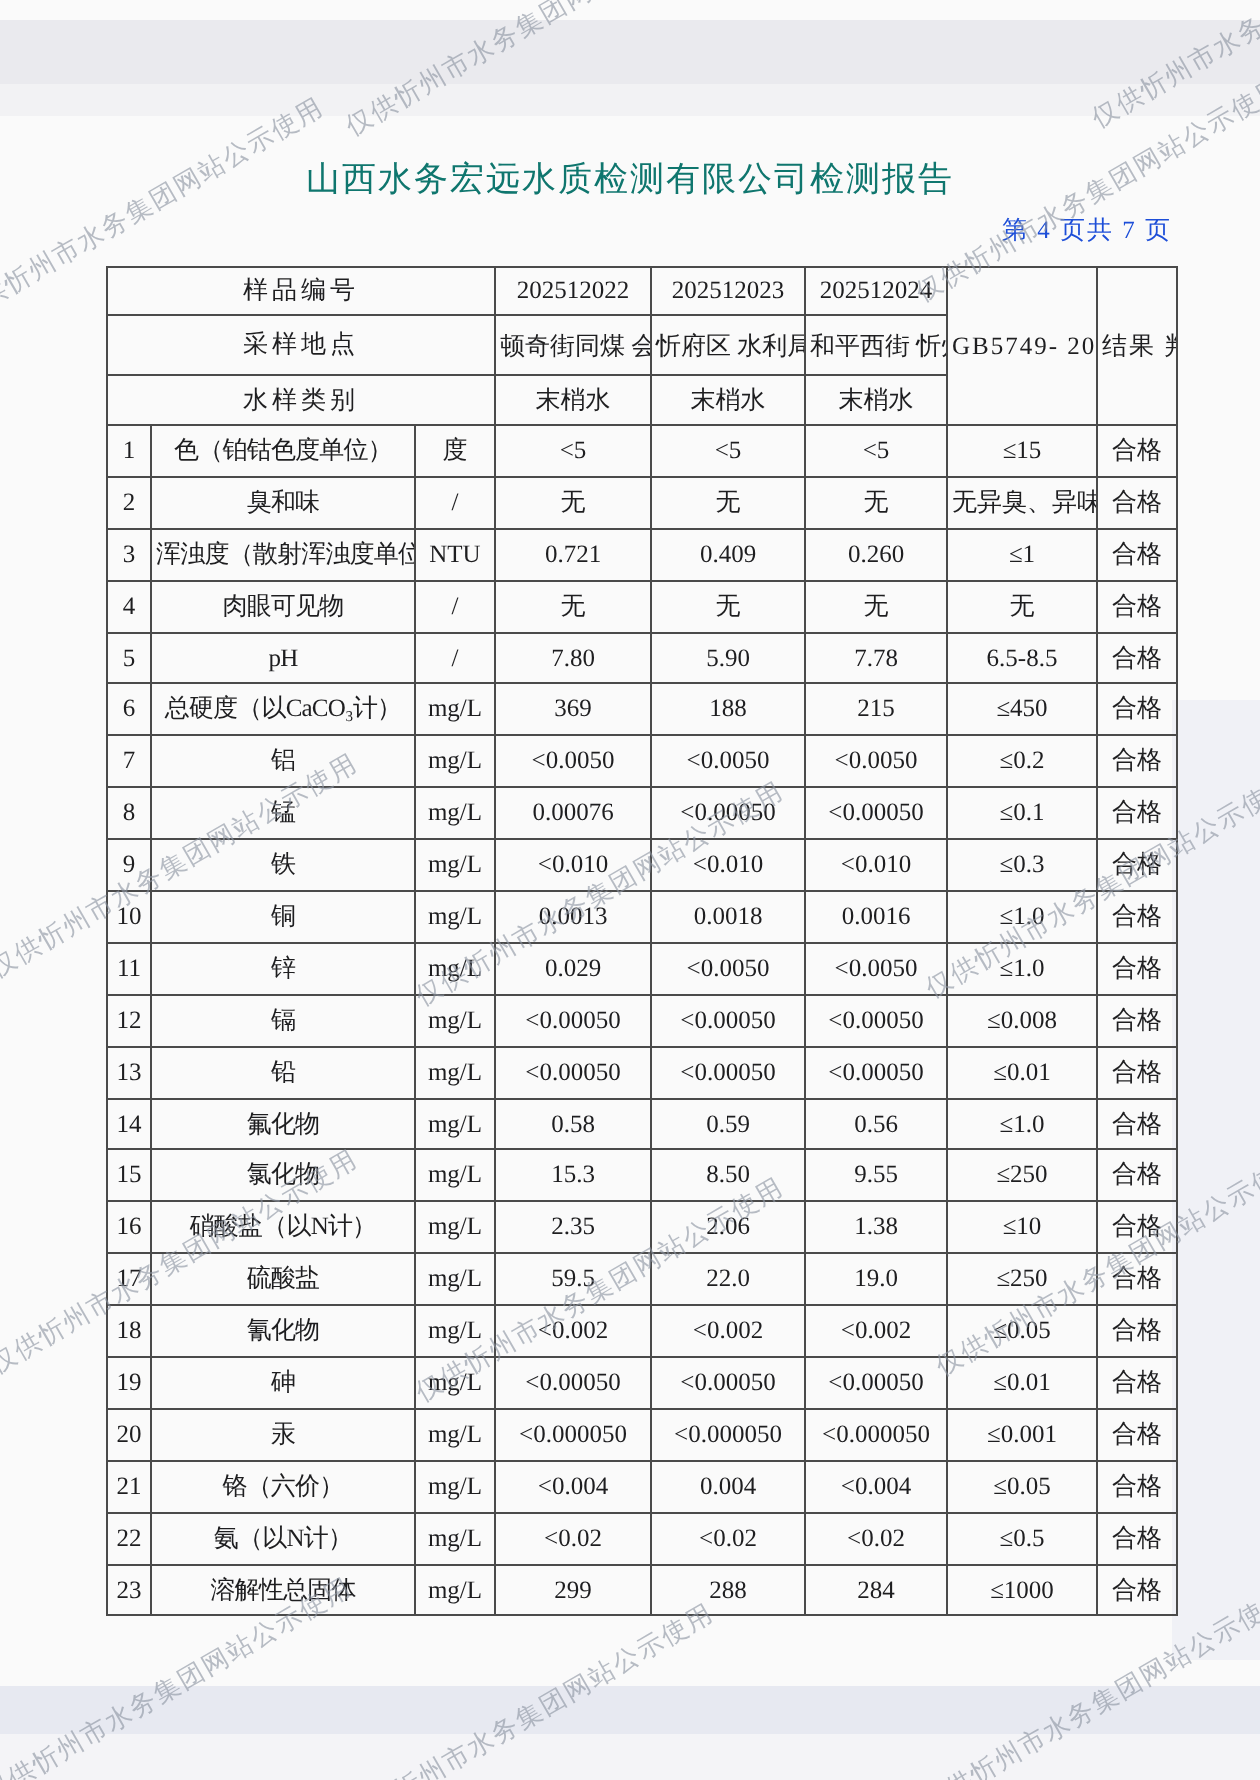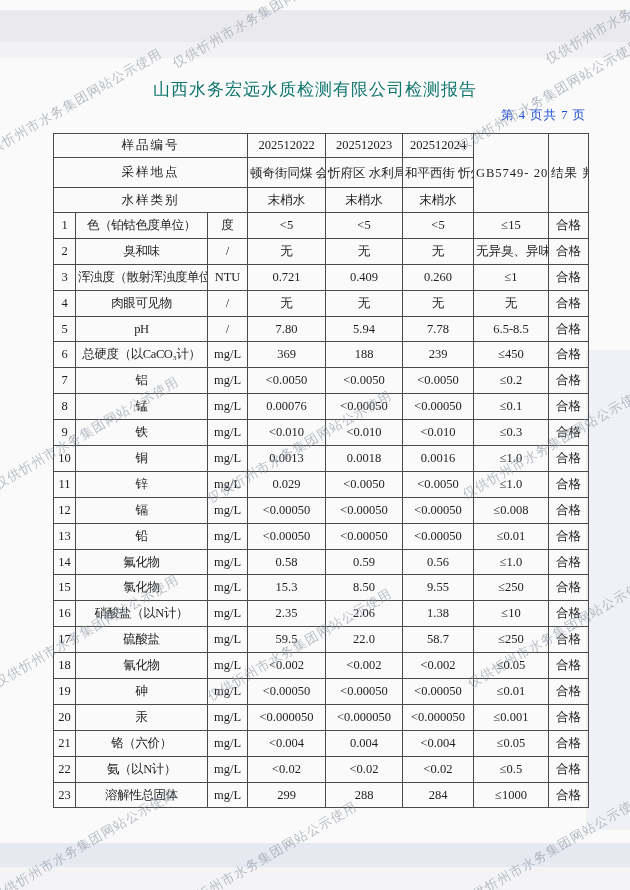--- a/index.html
+++ b/index.html
@@ -175,32 +175,32 @@
       <td class="val">无</td>
       <td class="val">无</td>
       <td class="val">无</td>
       <td class="verdict">合格</td>
     </tr>
         <tr class="data-row">
       <td>5</td>
       <td class="name">pH</td>
       <td class="unit">/</td>
       <td class="val">7.80</td>
-      <td class="val">5.94</td>
+      <td class="val">5.90</td>
       <td class="val">7.78</td>
       <td class="val">6.5-8.5</td>
       <td class="verdict">合格</td>
     </tr>
         <tr class="data-row">
       <td>6</td>
       <td class="name">总硬度（以CaCO₃计）</td>
       <td class="unit">mg/L</td>
       <td class="val">369</td>
       <td class="val">188</td>
-      <td class="val">239</td>
+      <td class="val">215</td>
       <td class="val">≤450</td>
       <td class="verdict">合格</td>
     </tr>
         <tr class="data-row">
       <td>7</td>
       <td class="name">铝</td>
       <td class="unit">mg/L</td>
       <td class="val">&lt;0.0050</td>
       <td class="val">&lt;0.0050</td>
       <td class="val">&lt;0.0050</td>
@@ -296,21 +296,21 @@
       <td class="val">1.38</td>
       <td class="val">≤10</td>
       <td class="verdict">合格</td>
     </tr>
         <tr class="data-row">
       <td>17</td>
       <td class="name">硫酸盐</td>
       <td class="unit">mg/L</td>
       <td class="val">59.5</td>
       <td class="val">22.0</td>
-      <td class="val">58.7</td>
+      <td class="val">19.0</td>
       <td class="val">≤250</td>
       <td class="verdict">合格</td>
     </tr>
         <tr class="data-row">
       <td>18</td>
       <td class="name">氰化物</td>
       <td class="unit">mg/L</td>
       <td class="val">&lt;0.002</td>
       <td class="val">&lt;0.002</td>
       <td class="val">&lt;0.002</td>

